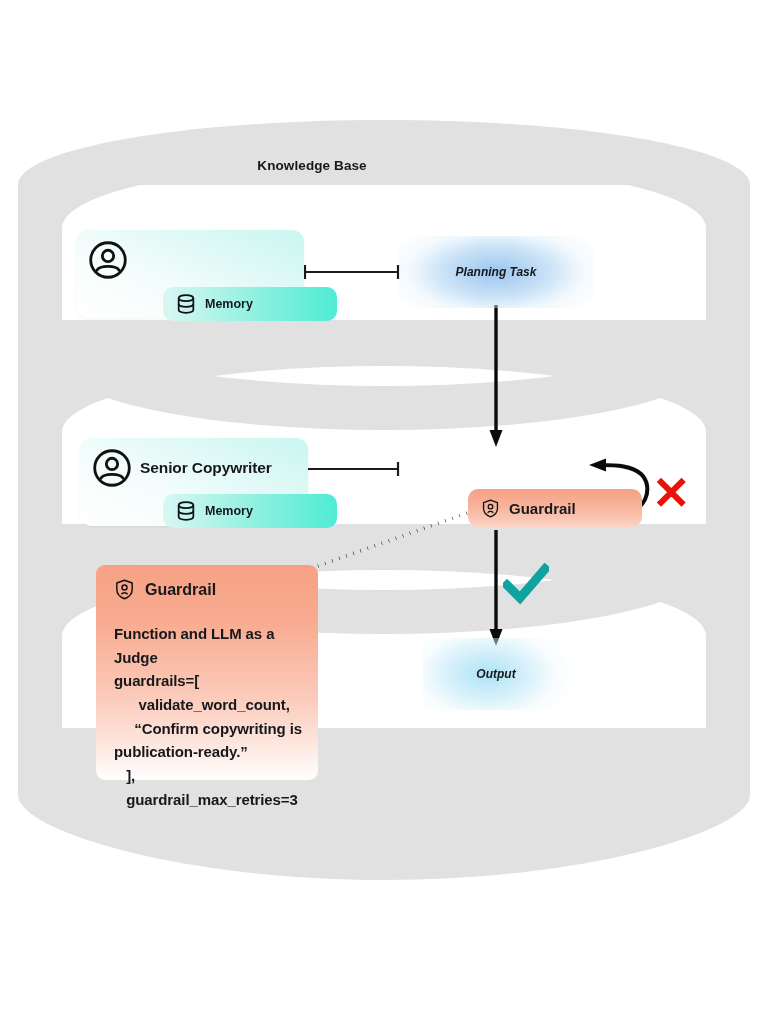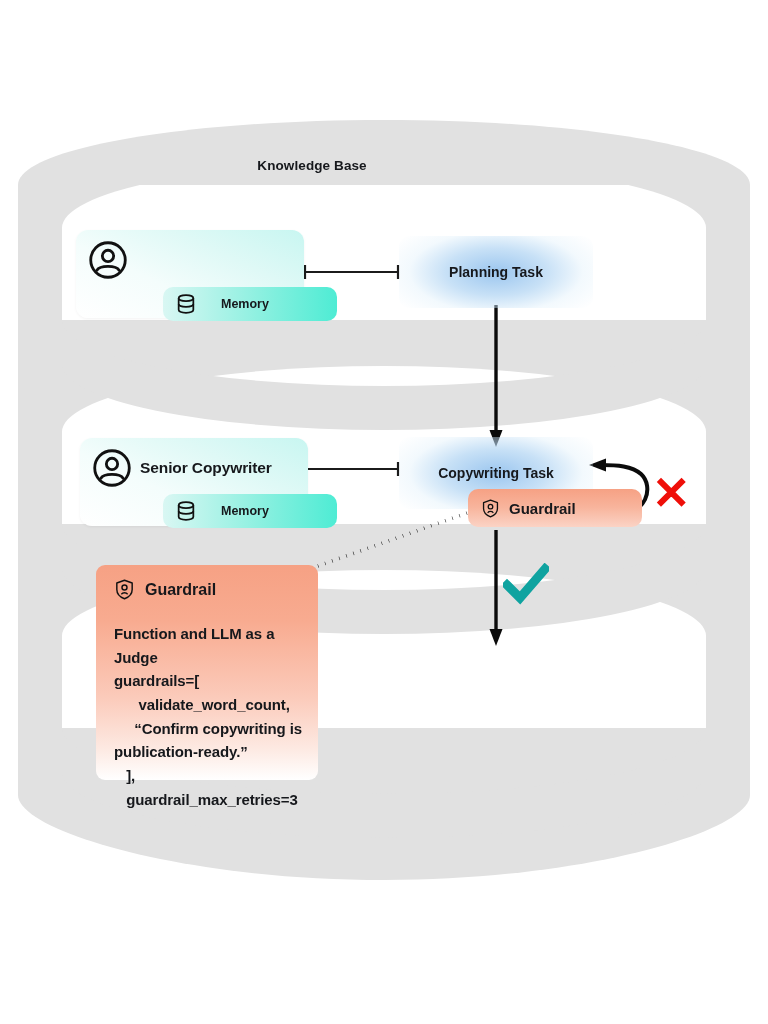--- a/index.html
+++ b/index.html
@@ -43,34 +43,35 @@
   .agent-name{
     font-size:15.5px;font-weight:bold;color:#16181c;
     line-height:1.18;letter-spacing:-.1px;
   }
   .avatar-icon{flex:0 0 auto;width:40px;height:40px;}
 
   .memory-chip{
     position:absolute;
     border-radius:10px;
     background:linear-gradient(90deg,#d9f7f3 0%,#8df0e0 55%,#4eecd4 100%);
-    display:flex;align-items:center;gap:24px;
+    display:flex;align-items:center;gap:8px;
     padding:0 18px 0 12px;
     height:34px;
   }
   .memory-label{font-size:12.5px;font-weight:bold;color:#16181c;}
   .db-icon{flex:0 0 auto;width:22px;height:22px;}
 
   
   .task-node{
     position:absolute;
     display:flex;align-items:center;justify-content:center;
     border-radius:10px;
-    font-size:14px;font-weight:bold;color:#16181c;
+    font-size:12px;font-weight:bold;color:#16181c;
     text-align:center;
+    font-style:italic;
   }
   .task-blue{
     background:
       radial-gradient(ellipse 62% 78% at 50% 50%, rgba(150,195,238,.95) 0%, rgba(178,213,243,.72) 42%, rgba(219,238,250,.35) 72%, rgba(255,255,255,0) 100%);
   }
   .task-cyan{
     background:
       radial-gradient(ellipse 62% 78% at 44% 50%, rgba(166,224,244,.92) 0%, rgba(196,234,248,.66) 45%, rgba(226,245,252,.3) 74%, rgba(255,255,255,0) 100%);
   }
 
@@ -213,22 +214,22 @@
     <svg class="db-icon" viewBox="0 0 24 24">
       <ellipse cx="12" cy="5.6" rx="8" ry="3.2" fill="none" stroke="#111" stroke-width="1.9"></ellipse>
       <path d="M4,5.6 L4,18.4 C4,20.2 7.6,21.6 12,21.6 C16.4,21.6 20,20.2 20,18.4 L20,5.6" fill="none" stroke="#111" stroke-width="1.9"></path>
       <path d="M4,12 C4,13.8 7.6,15.2 12,15.2 C16.4,15.2 20,13.8 20,12" fill="none" stroke="#111" stroke-width="1.9"></path>
     </svg>
     <span class="memory-label">Memory</span>
   </div>
 
   <div class="task-node task-blue" style="left:399px;top:236px;width:194px;height:72px;">Planning Task</div>
 
-  <div class="task-node task-blue" style="left:399px;top:437px;width:194px;height:72px;">Copywriting Task</div>
-
+
+  <div class="task-node task-cyan" style="left:423px;top:638px;width:146px;height:72px;">Output</div>
 
   <div class="guardrail-badge" style="left:468px;top:489px;width:145px;">
     <svg class="shield-icon" viewBox="0 0 24 26">
       <path d="M12,1.5 L21.5,5 L21.5,13 C21.5,18.6 17,22.6 12,24.5 C7,22.6 2.5,18.6 2.5,13 L2.5,5 Z" fill="none" stroke="#111" stroke-width="1.8" stroke-linejoin="round"></path>
       <circle cx="12" cy="10.5" r="3.1" fill="none" stroke="#111" stroke-width="1.8"></circle>
       <path d="M8.6,18.4 C9.6,16.4 14.4,16.4 15.4,18.4" fill="none" stroke="#111" stroke-width="1.8" stroke-linecap="round"></path>
     </svg>
     <span class="g-label">Guardrail</span>
   </div>
 

